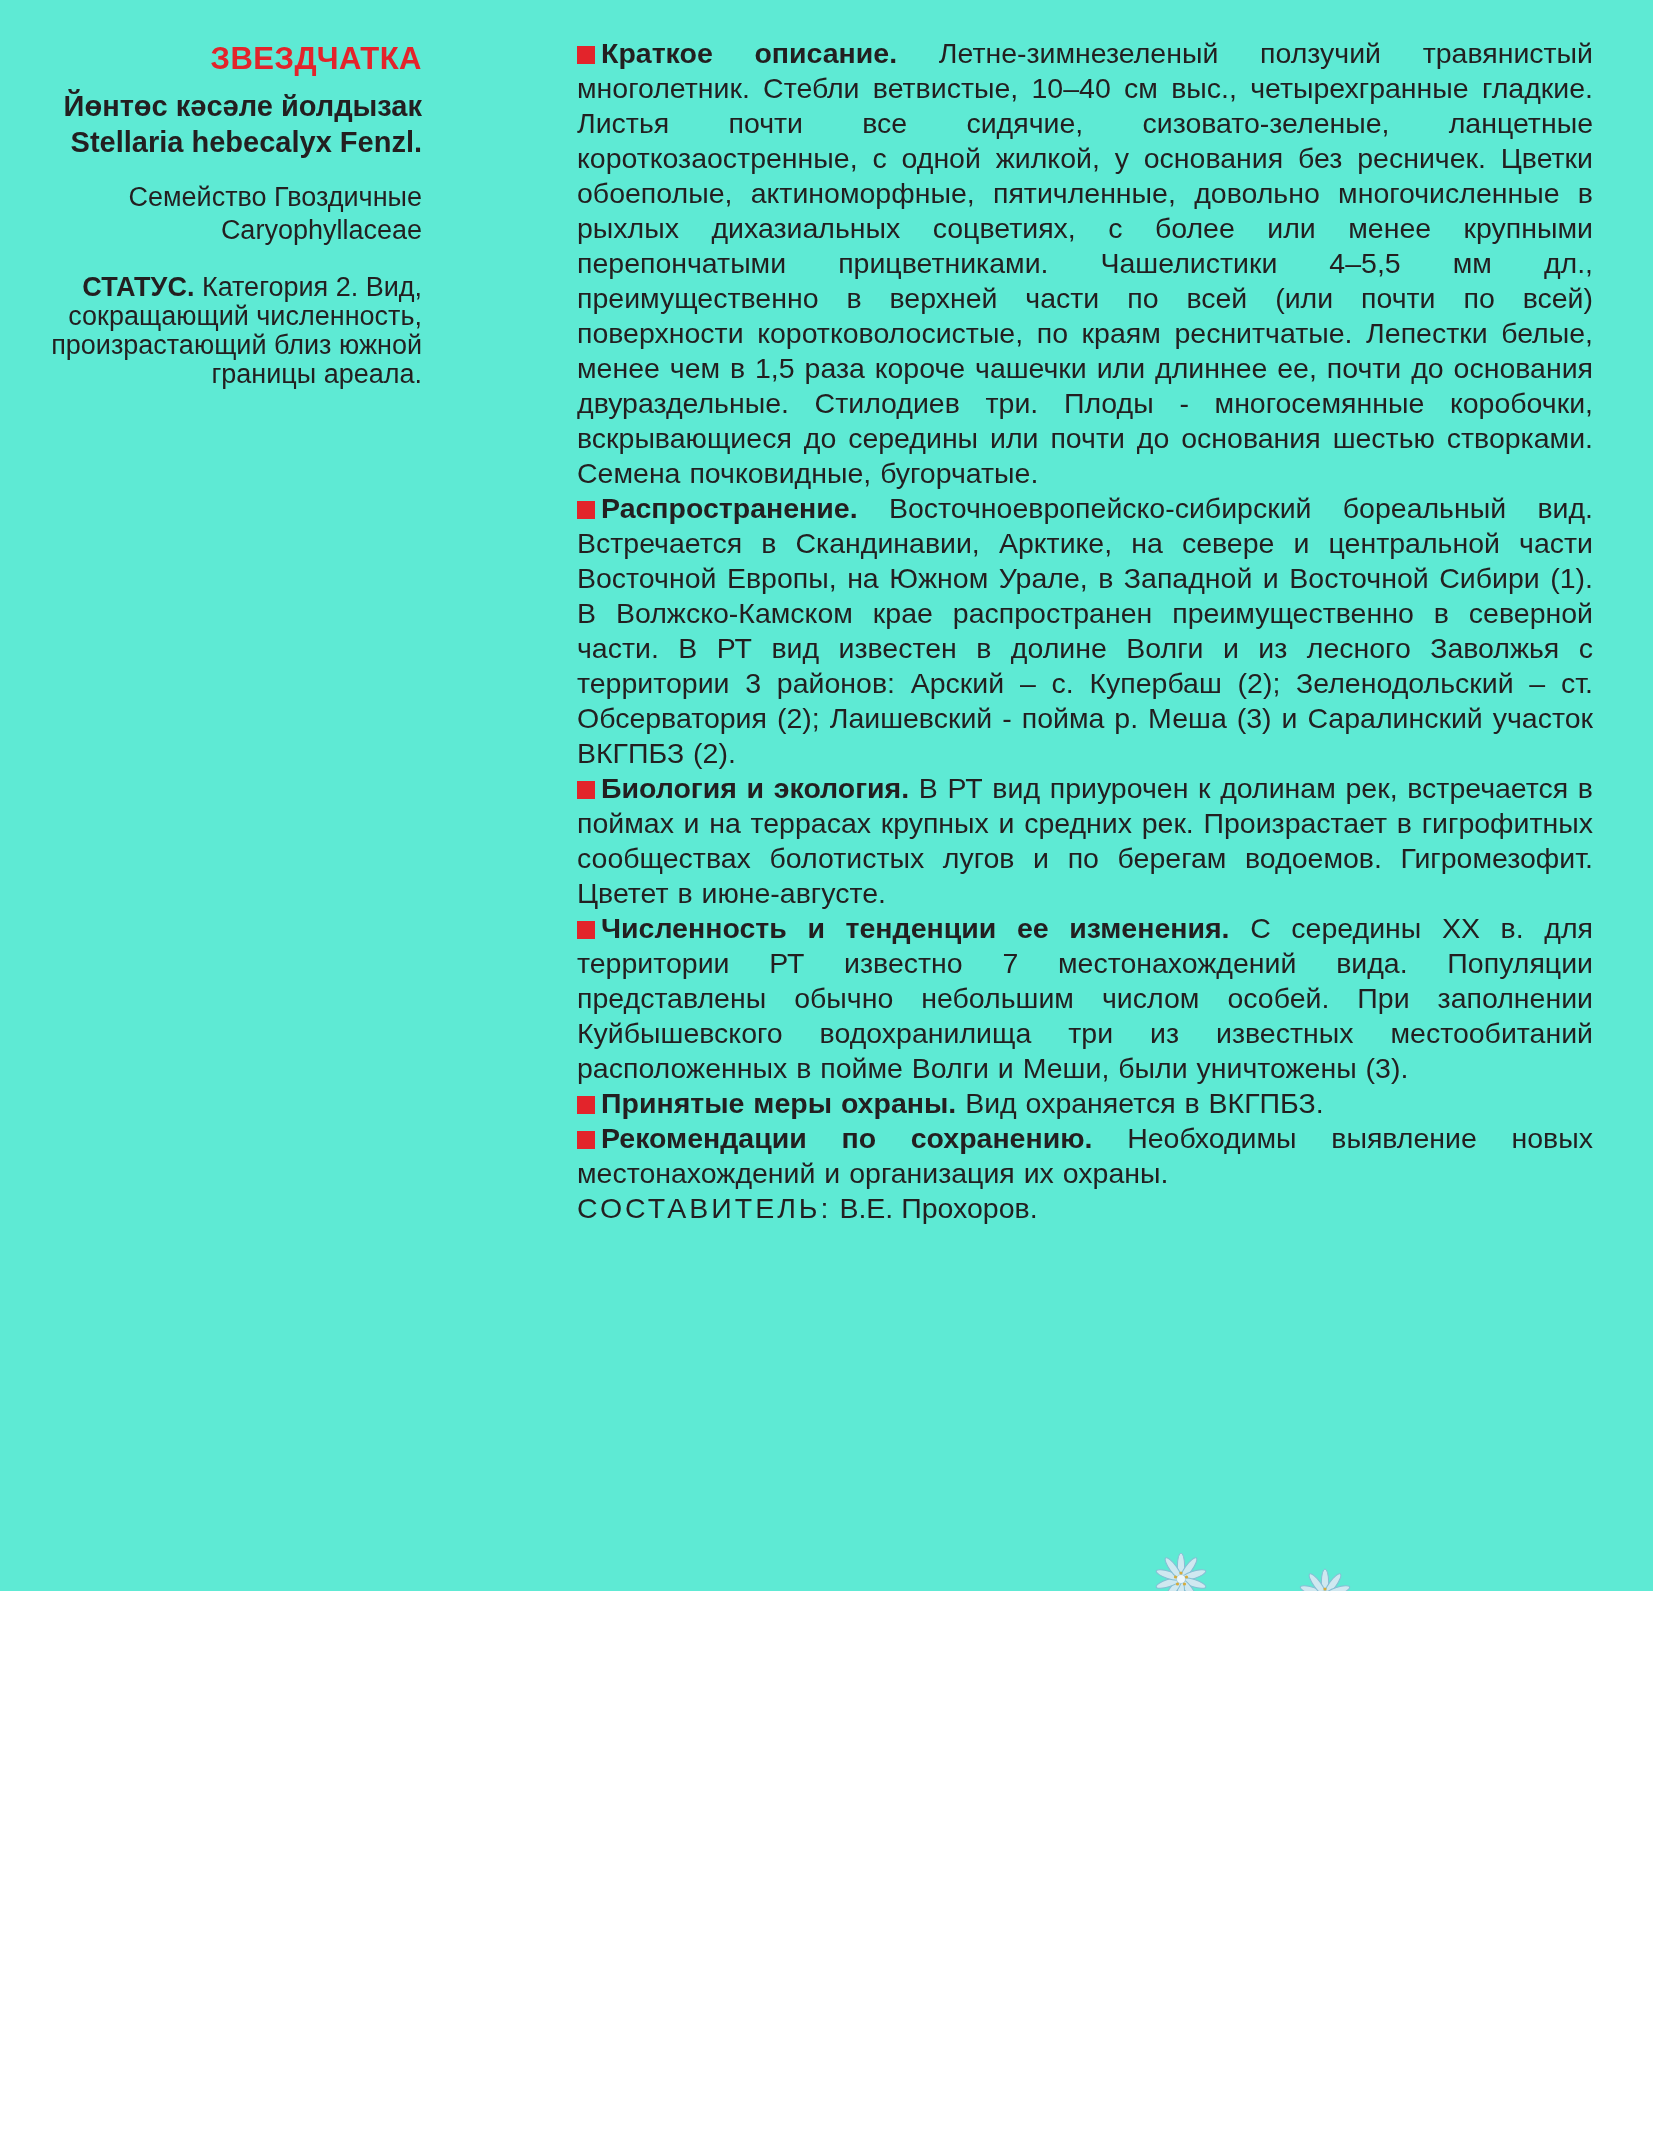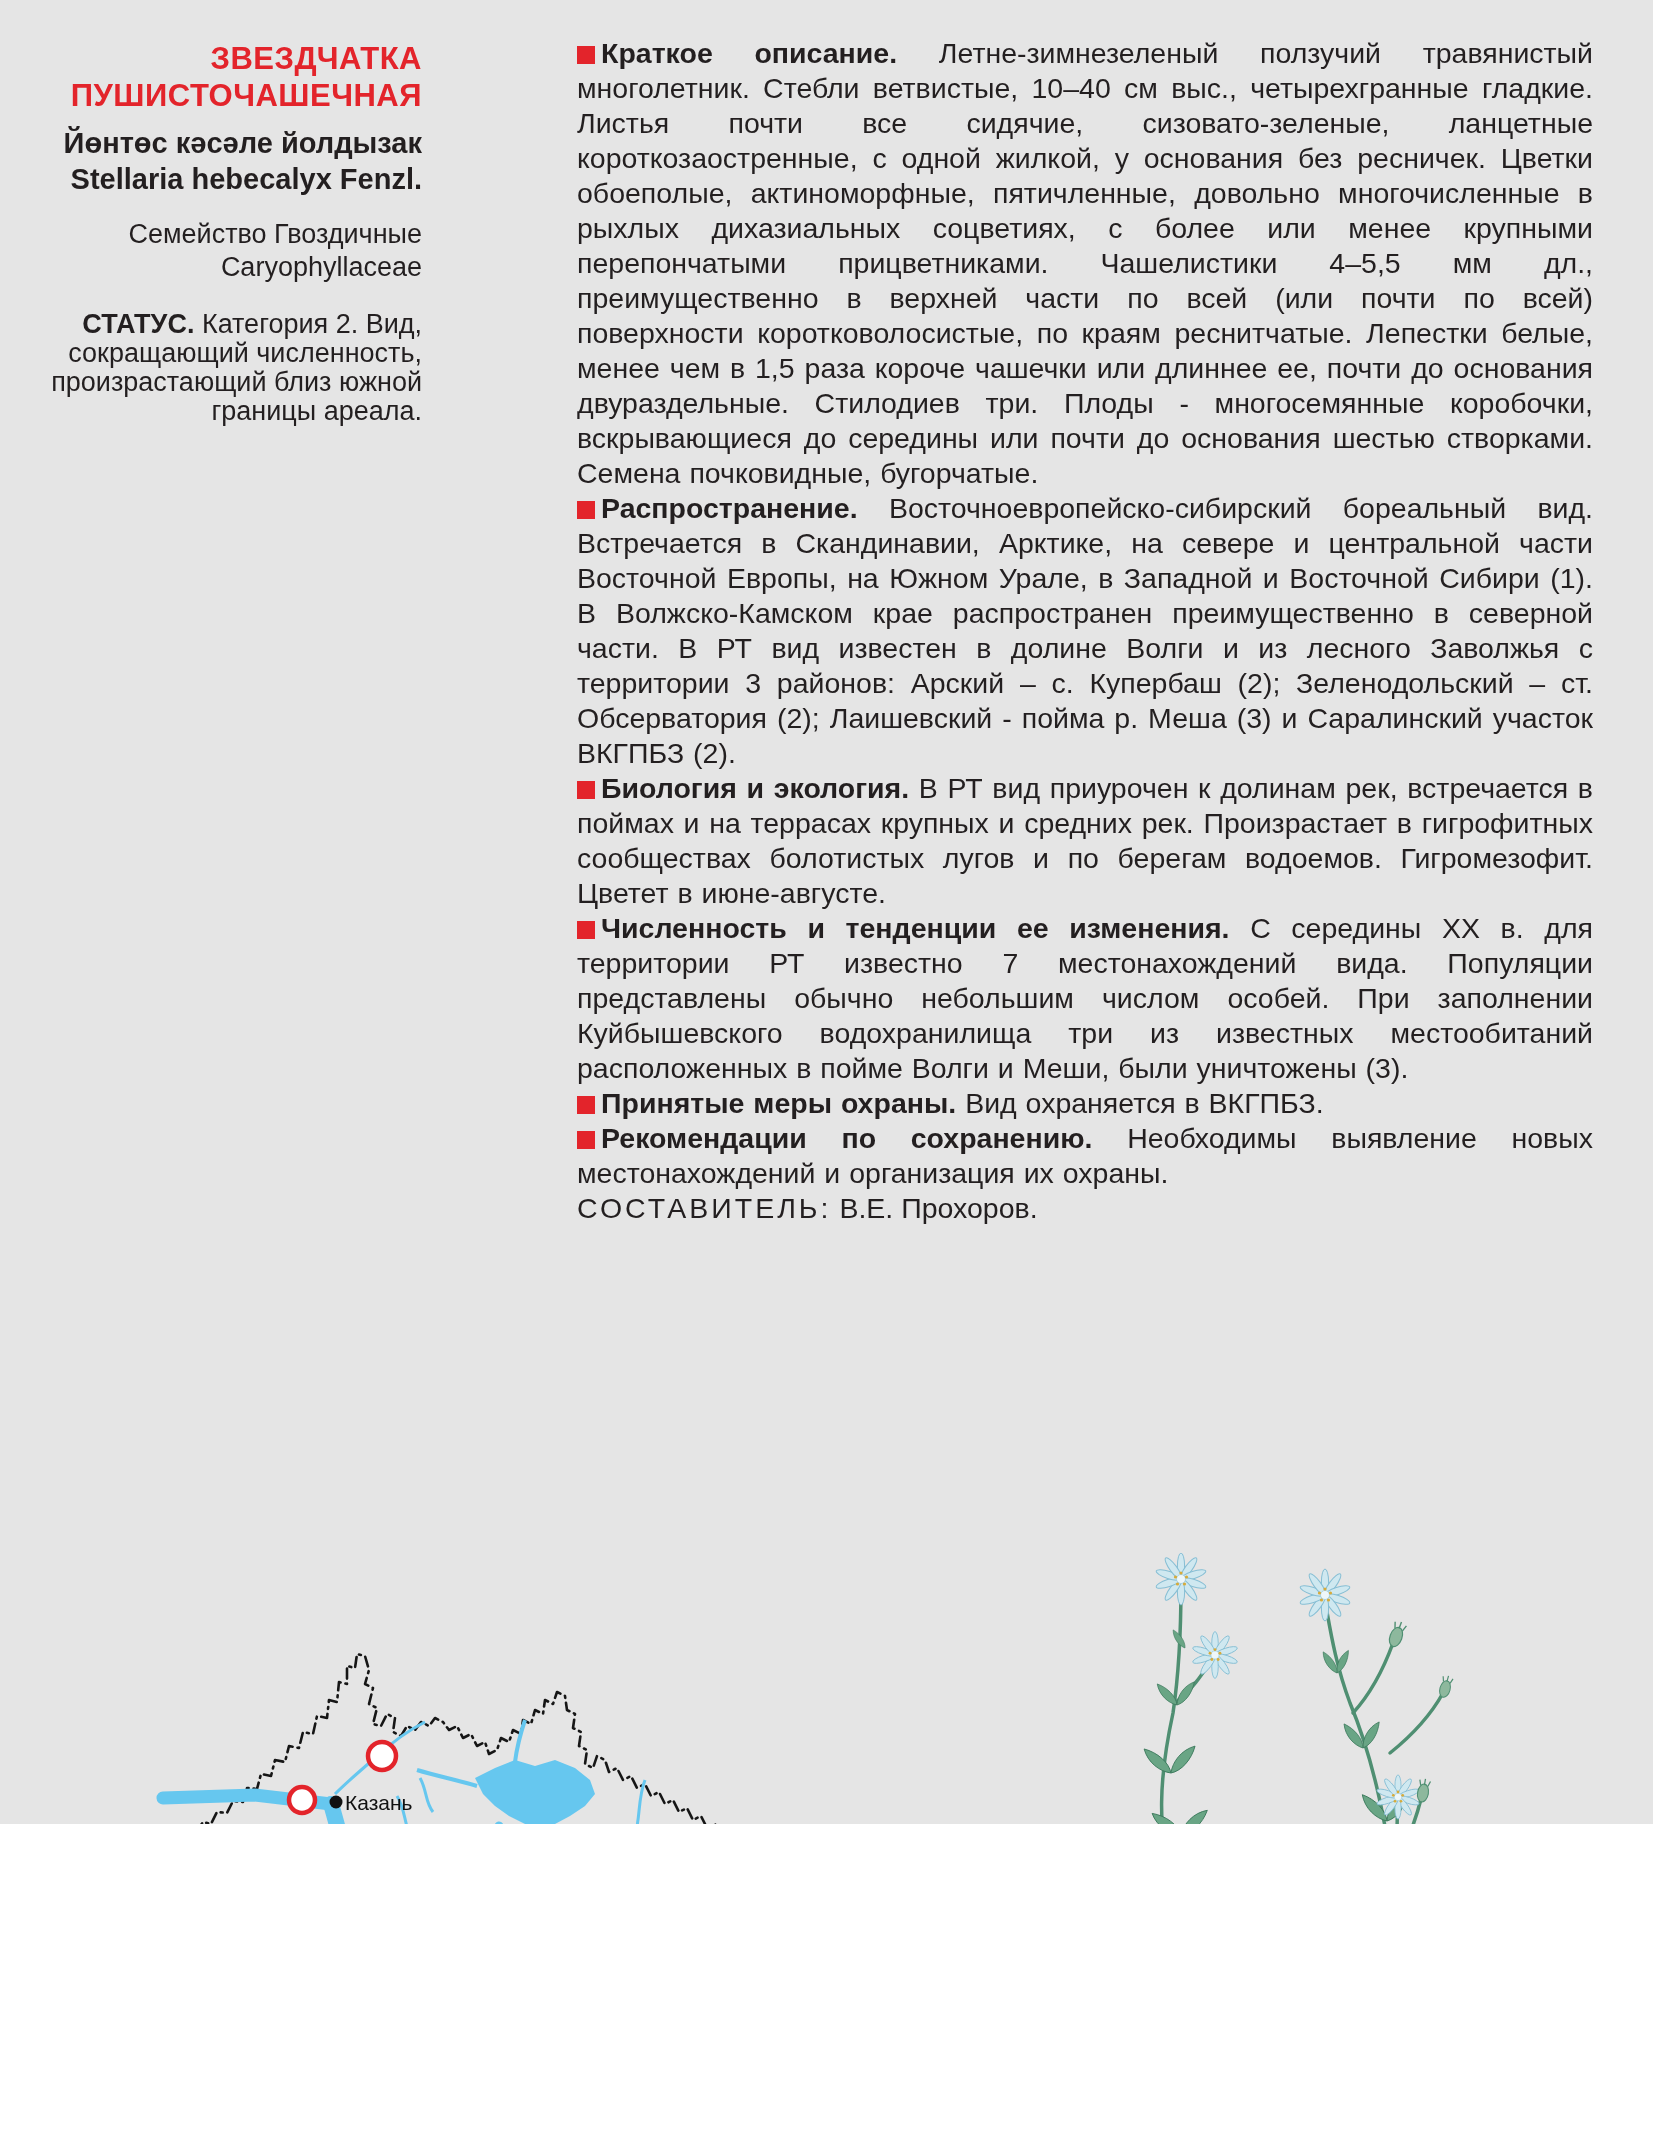--- a/index.html
+++ b/index.html
@@ -1,17 +1,17 @@
 <!DOCTYPE html>
 <html lang="ru"><head>
 <meta charset="utf-8">
 <style>
   html,body{margin:0;padding:0;background:#ffffff;}
   .page{
-    position:relative;width:1653px;height:1824px;background:#e5e5e5;overflow:hidden;
+    position:relative;width:1653px;height:1591px;background:#5eead4;overflow:hidden;
     font-family:"Liberation Sans","DejaVu Sans",sans-serif;color:#231f20;
   }
   
   .left-col{position:absolute;left:36px;top:40px;width:386px;text-align:right;}
   .ru-title{margin:0;color:#e3242b;font-size:31px;line-height:37px;font-weight:bold;letter-spacing:.5px;}
   .ru-title span{display:block;}
   .tatar{font-size:29px;line-height:34px;font-weight:bold;margin-top:12px;}
   .latin{font-size:29px;line-height:34px;font-weight:bold;margin-top:2px;}
   .family{font-size:27px;line-height:33px;margin-top:22px;}
   .family span{display:block;}
@@ -31,21 +31,20 @@
   .map-city-label{font-family:"Liberation Sans","DejaVu Sans",sans-serif;font-size:21px;fill:#111;}
 </style>
 </head>
 <body>
 
 <div class="page">
 
   <aside class="left-col">
     <h1 class="ru-title">
       <span>ЗВЕЗДЧАТКА</span>
-      <span>ПУШИСТОЧАШЕЧНАЯ</span>
     </h1>
     <div class="tatar">Йөнтөс кәсәле йолдызак</div>
     <div class="latin">Stellaria hebecalyx Fenzl.</div>
     <div class="family">
       <span>Семейство Гвоздичные</span>
       <span>Caryophyllaceae</span>
     </div>
     <p class="status"><b>СТАТУС.</b> <span>Категория 2. Вид, сокращающий численность, произрастающий близ южной границы ареала.</span></p>
   </aside>
 

